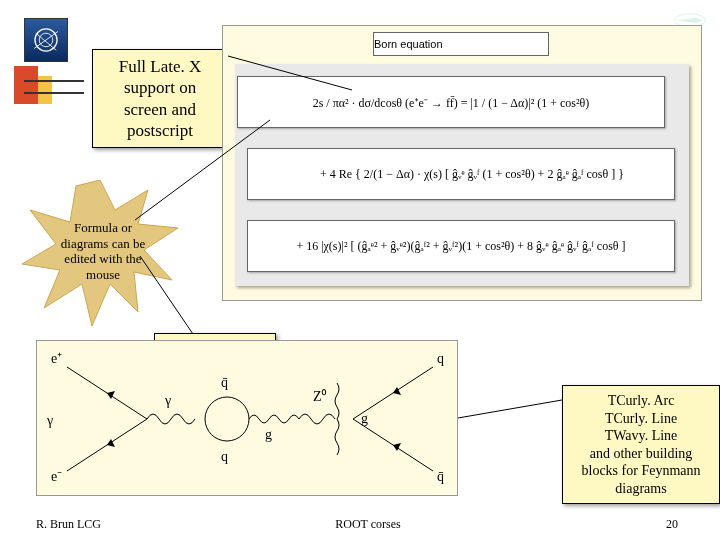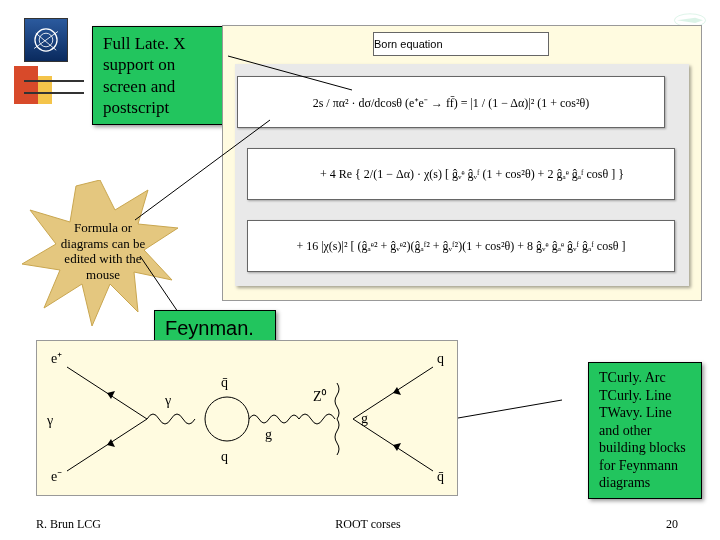--- a/index.html
+++ b/index.html
@@ -33,30 +33,32 @@
     width: 70px; height: 38px;
   }
   .decor .bar-r { position: absolute; left: 0; top: 0; width: 24px; height: 38px; background: #d84a2a; }
   .decor .bar-y { position: absolute; left: 24px; top: 10px; width: 14px; height: 28px; background: #f4c44a; }
   .decor .ln1 { position: absolute; left: 10px; top: 14px; width: 60px; height: 2px; background: #333; }
   .decor .ln2 { position: absolute; left: 10px; top: 26px; width: 60px; height: 2px; background: #333; }
 
   .box {
     position: absolute;
     border: 1px solid #000;
-    background: #22c55e;
+    background: #fef9c3;
     box-shadow: 2px 2px 4px rgba(0,0,0,.4);
     padding: 6px 10px;
     font-size: 17px;
+    text-align: center;
+    margin-top: 23px;
   }
   .box-latex { left: 92px; top: 26px; width: 136px; line-height: 1.25; }
   .first-line { font-weight: 400; }
   .box-title1 { left: 432px; top: 30px; width: 153px; font-family: Arial, sans-serif; font-size: 20px; }
   .box-title2 { left: 154px; top: 310px; width: 122px; font-family: Arial, sans-serif; font-size: 20px; }
-  .box-curly { left: 588px; top: 362px; width: 114px; font-size: 14px; line-height: 1.25; }
+  .box-curly { left: 562px; top: 362px; width: 158px; font-size: 14px; line-height: 1.25; }
 
   .canvas1 {
     position: absolute;
     left: 222px; top: 25px;
     width: 480px; height: 276px;
     border: 1px solid #999;
     background: #fffbe0;
   }
   .canvas1 .formula-area {
     position: absolute;

